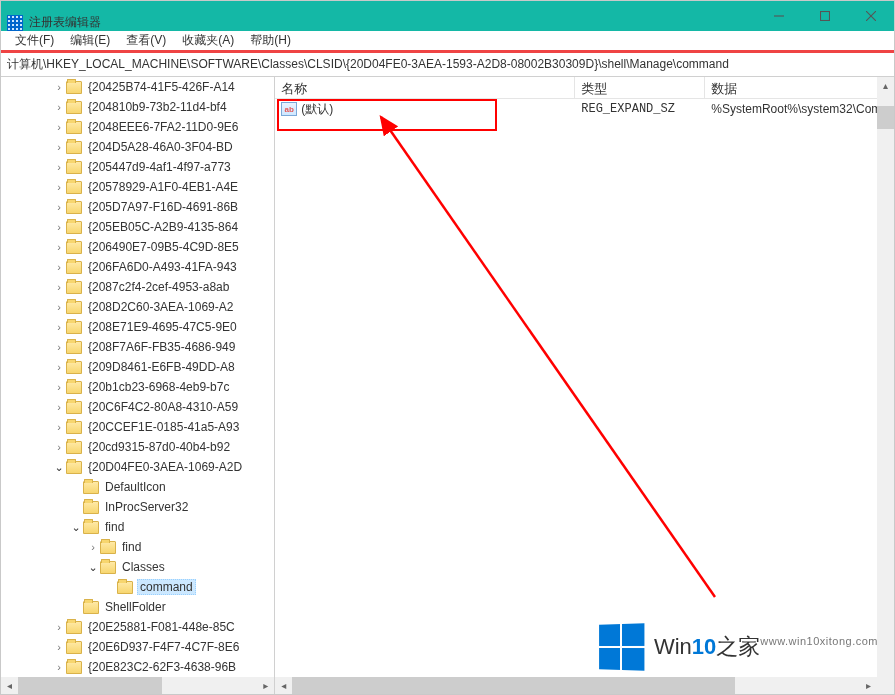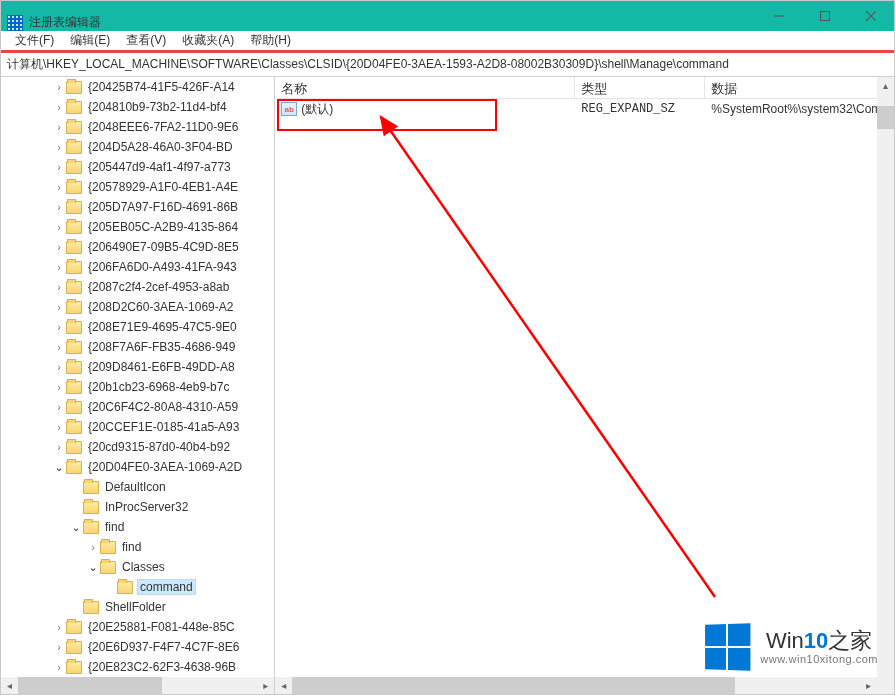--- a/index.html
+++ b/index.html
@@ -282,21 +282,21 @@
     .win-logo {
       width: 46px;
       height: 46px;
       display: grid;
       grid-template-columns: 1fr 1fr;
       grid-template-rows: 1fr 1fr;
       gap: 2px;
       transform: perspective(120px) rotateY(-10deg);
     }
     .win-logo div { background: #0078d7; }
-    .wm-text { display: flex; flex-direction: column; line-height: 1.1; align-items: center; }
+    .wm-text { display: flex; flex-direction: row; line-height: 1.1; }
     .wm-title {
       font-size: 22px;
       color: #333;
     }
     .wm-title .accent { color: #0078d7; font-weight: 600; }
     .wm-sub { font-size: 11px; color: #777; letter-spacing: 0.5px; }
     
     .list-pane::before {
       content: "";
       position: absolute;

